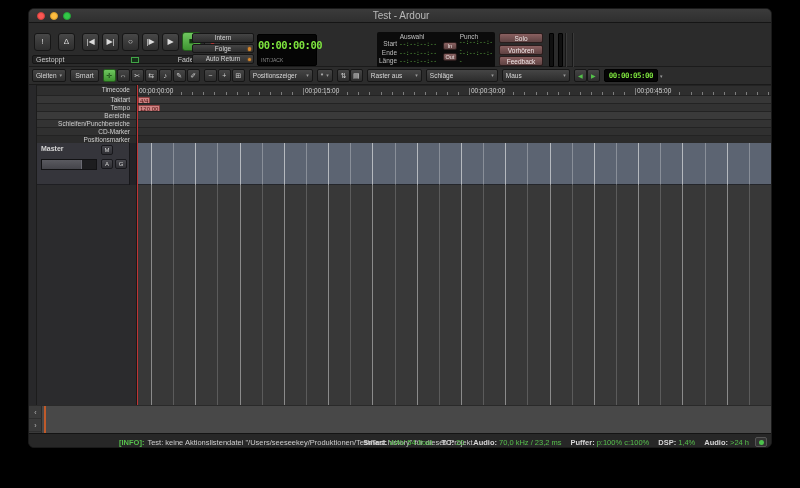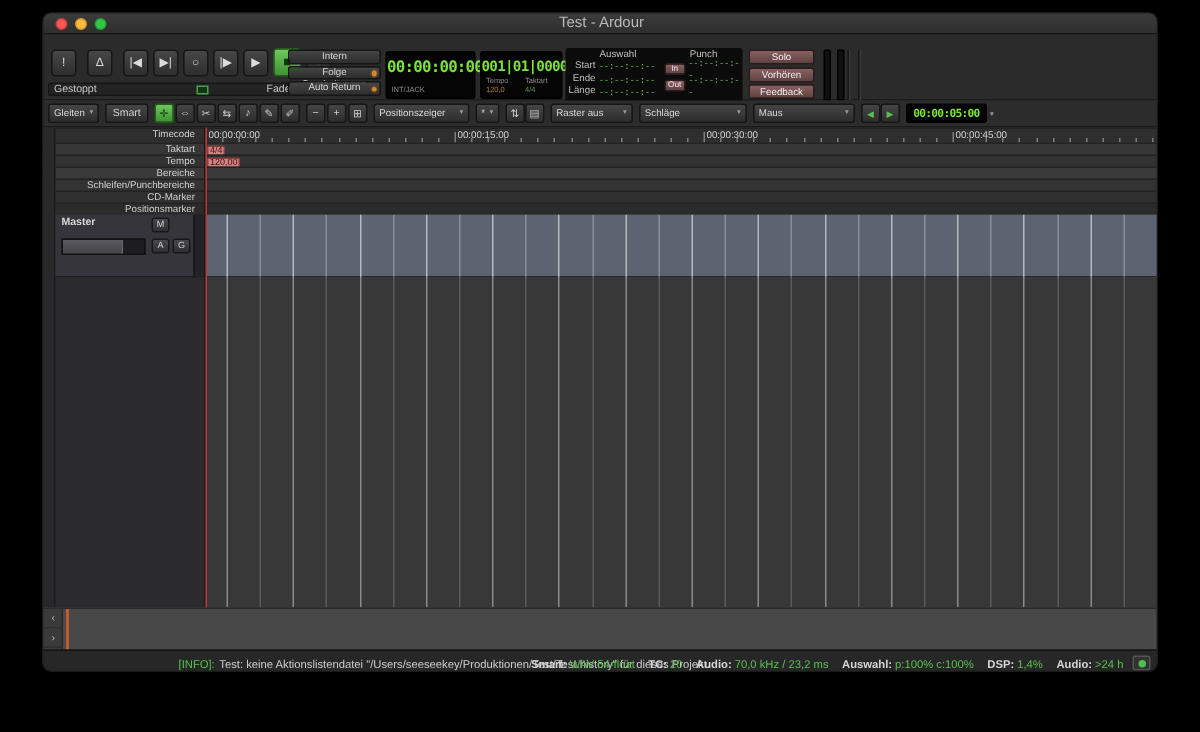--- a/index.html
+++ b/index.html
@@ -143,21 +143,21 @@
              background:#3a3a3a; border-right:1px solid #2a2a2a; }
   .sumbtn { width:13px; height:13px; color:#b9b9b9; font-size:7px; line-height:13px;
             text-align:center; border-bottom:1px solid #2e2e2e; }
   .sumplayhead { position:absolute; left:15px; top:0; width:2px; height:28px; background:#c05a2a; }
 
   
   .statusbar { position:absolute; left:0; top:424px; width:744px; height:16px;
                background:#272727; border-top:1px solid #141414; font-size:7.5px;
                color:#cdcdcd; }
   .info { position:absolute; left:90px; top:4px; white-space:nowrap; }
-  .info .tag { color:#56c04c; font-weight:normal; margin-right:3px; }
+  .info .tag { color:#56c04c; font-weight:bold; margin-right:3px; }
   .sfields { position:absolute; right:24px; top:4px; display:flex; gap:9px; white-space:nowrap; }
   .sfield .flab { color:#d6d6d6; font-weight:bold; margin-right:2px; }
   .sfield .fval { color:#56c04c; }
   .sindicator { position:absolute; right:6px; top:3px; width:12px; height:10px;
                 background:#333; border:1px solid #555; border-radius:2px; }
   .sindicator .dot { position:absolute; left:3px; top:2px; width:5px; height:5px;
                      border-radius:50%; background:#4cc34c; }
 </style>
 </head>
 <body>
@@ -221,29 +221,20 @@
         <span>Auto Return</span>
         <span class="led"></span>
       </div>
     </div>
 
     <div class="clockbox" style="left:228px; width:60px;">
       <div class="clock-main">00:00:00:00</div>
       <div class="clock-sub">INT/JACK</div>
     </div>
 
-    <div class="clockbox" style="left:291px; width:55px;">
-      <div class="clock-main" style="font-size:9.5px;">001|01|0000</div>
-      <div class="clock-sub2">
-        <span><span>Tempo</span>
-          <span class="val-t">120,0</span></span>
-        <span><span>Taktart</span>
-          <span class="val-m">4/4</span></span>
-      </div>
-    </div>
 
     <div class="blackpanel">
       <div class="selpanel">
         <div class="ptitle">Auswahl</div>
         <div id="selection-rows">
               <div class="selrow">
                 <div class="lab">Start</div>
                 <div class="val">--:--:--:--</div>
               </div>
               <div class="selrow">
@@ -555,21 +546,21 @@
   </div>
 
   <div class="statusbar">
     <div class="info">
       <span class="tag">[INFO]:</span><span>Test: keine Aktionslistendatei "/Users/seeseekey/Produktionen/Test/Test.history" für dieses Projekt.</span>
     </div>
     <div class="sfields" id="status-fields">
           <div class="sfield"><span class="flab">Smart:</span><span class="fval">WAV 54-float</span></div>
           <div class="sfield"><span class="flab">TC:</span><span class="fval">20</span></div>
           <div class="sfield"><span class="flab">Audio:</span><span class="fval">70,0 kHz / 23,2 ms</span></div>
-          <div class="sfield"><span class="flab">Auswahl:</span><span class="fval">p:100% c:100%</span></div>
+          <div class="sfield"><span class="flab">Puffer:</span><span class="fval">p:100% c:100%</span></div>
           <div class="sfield"><span class="flab">DSP:</span><span class="fval">1,4%</span></div>
           <div class="sfield"><span class="flab">Audio:</span><span class="fval">&gt;24 h</span></div>
         </div>
     <div class="sindicator">
           <div class="dot"></div>
         </div>
   </div>
 
 </div>
 </div>

